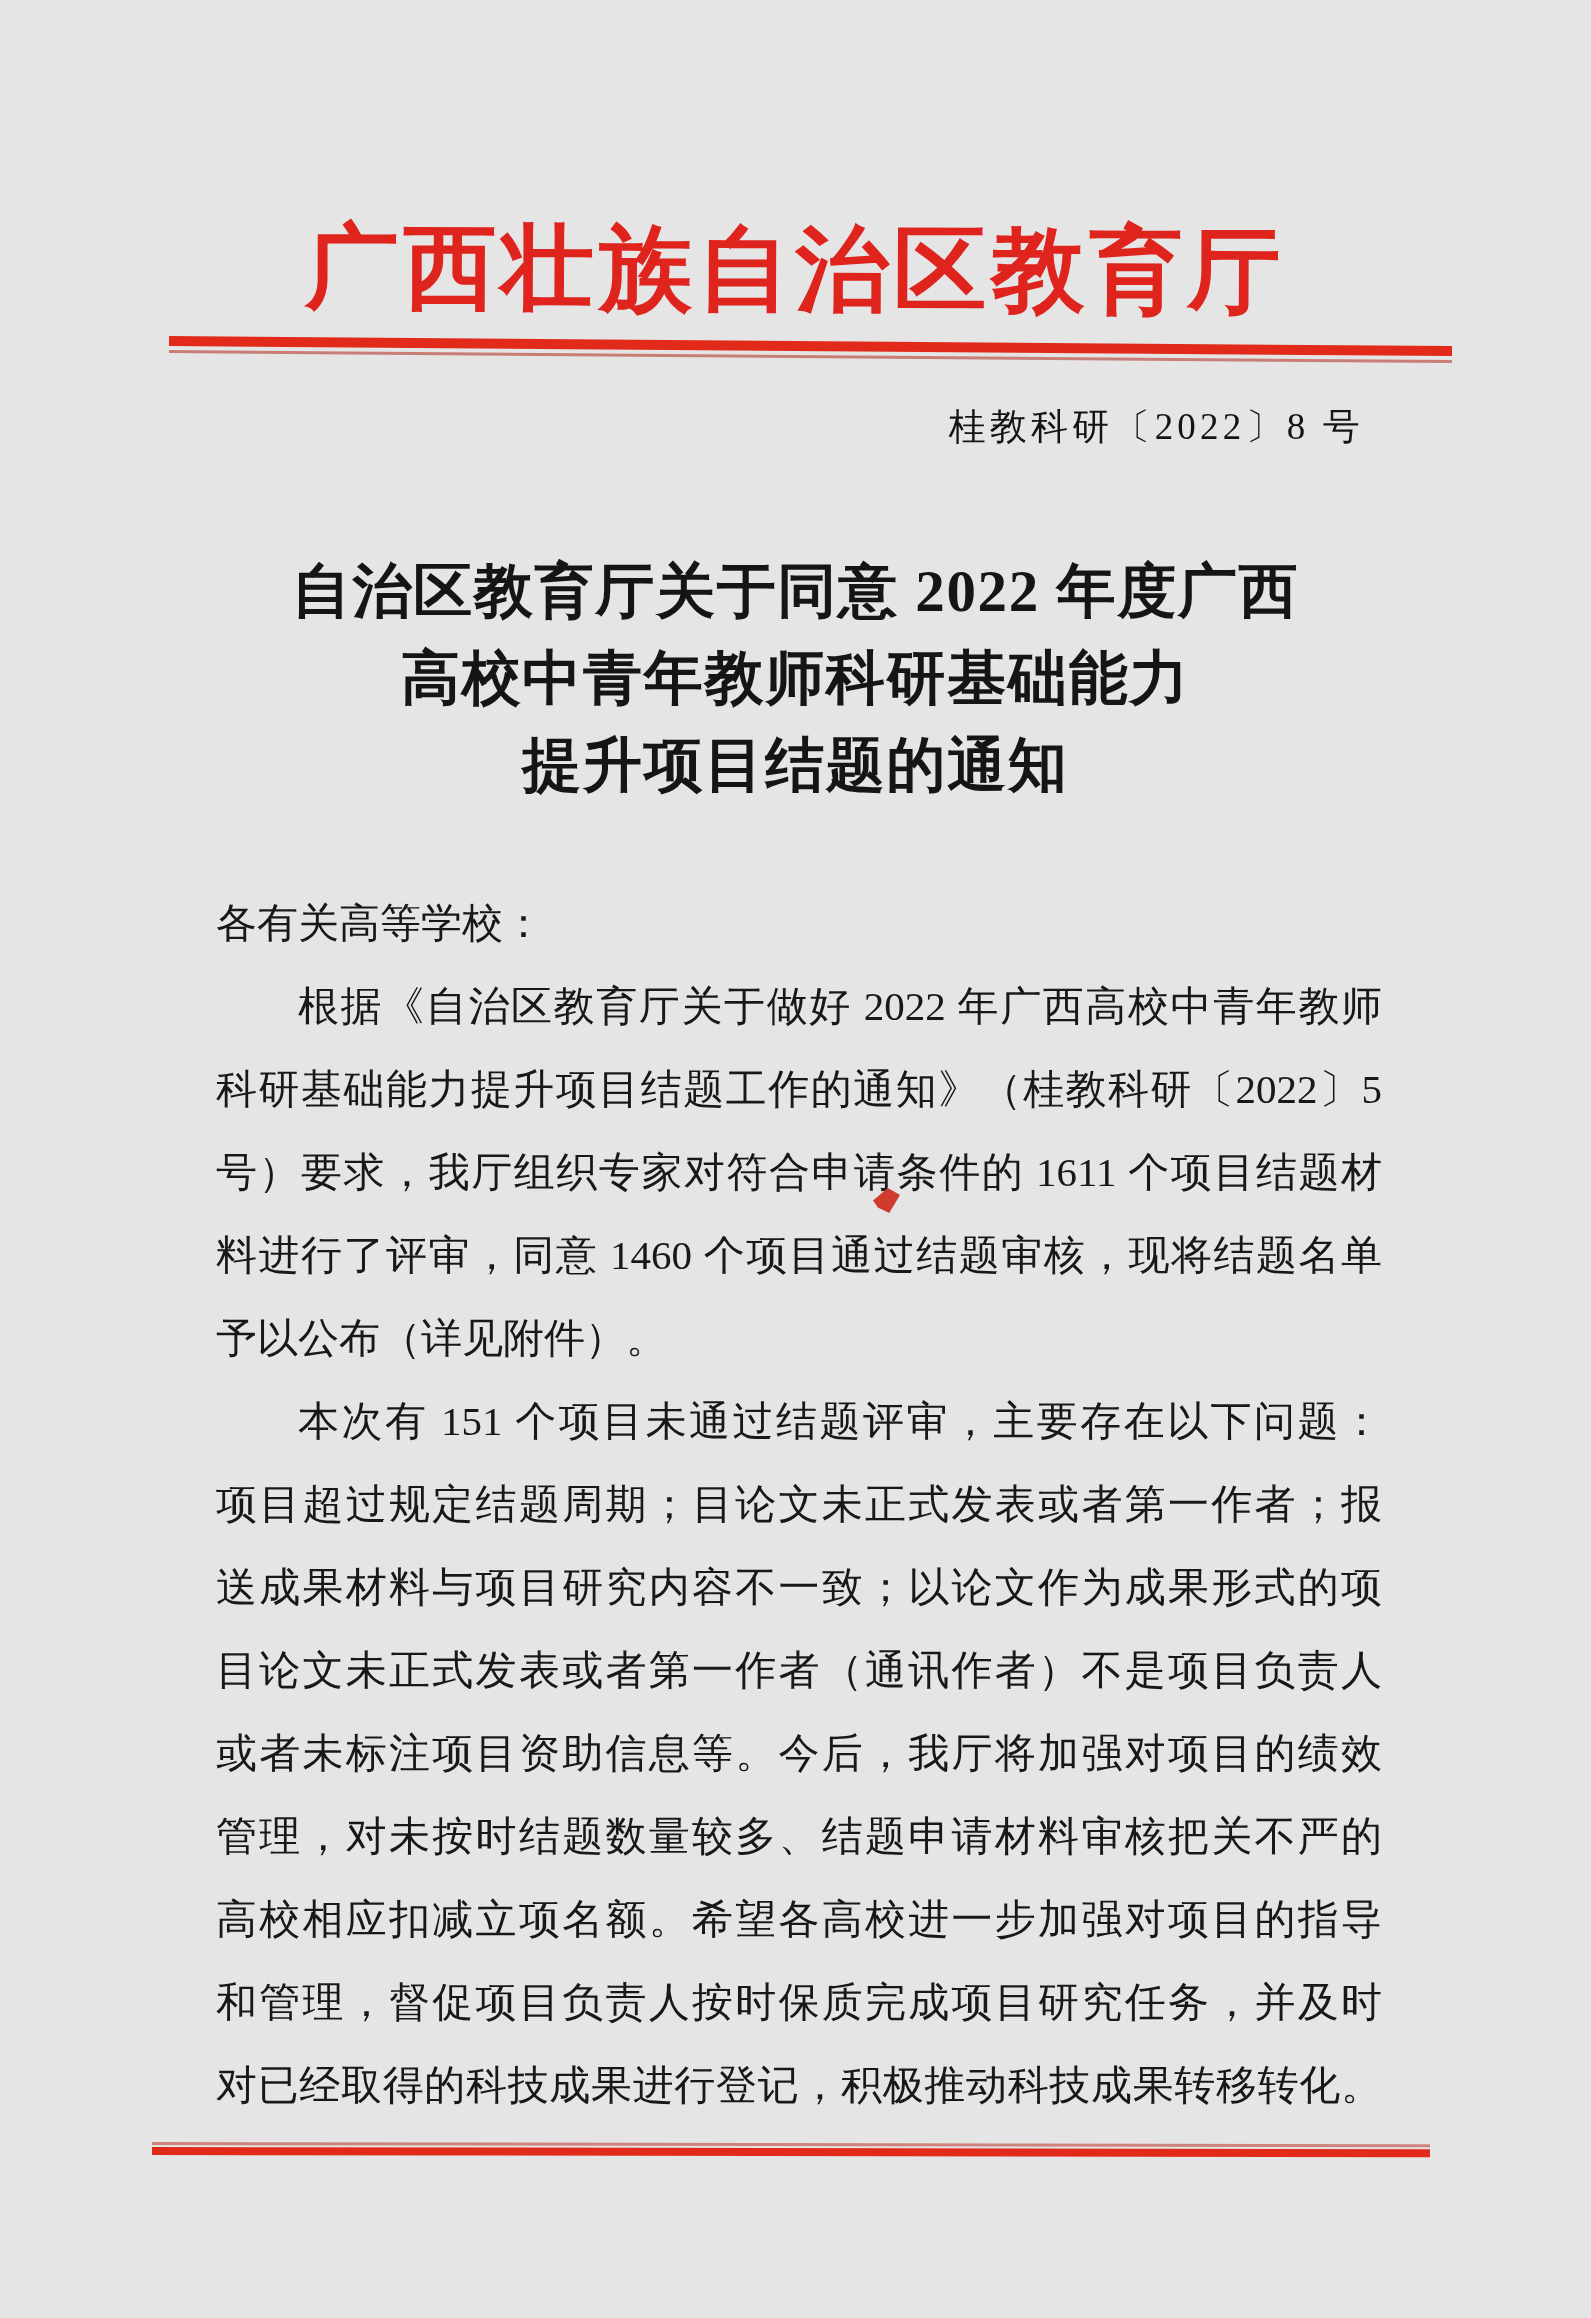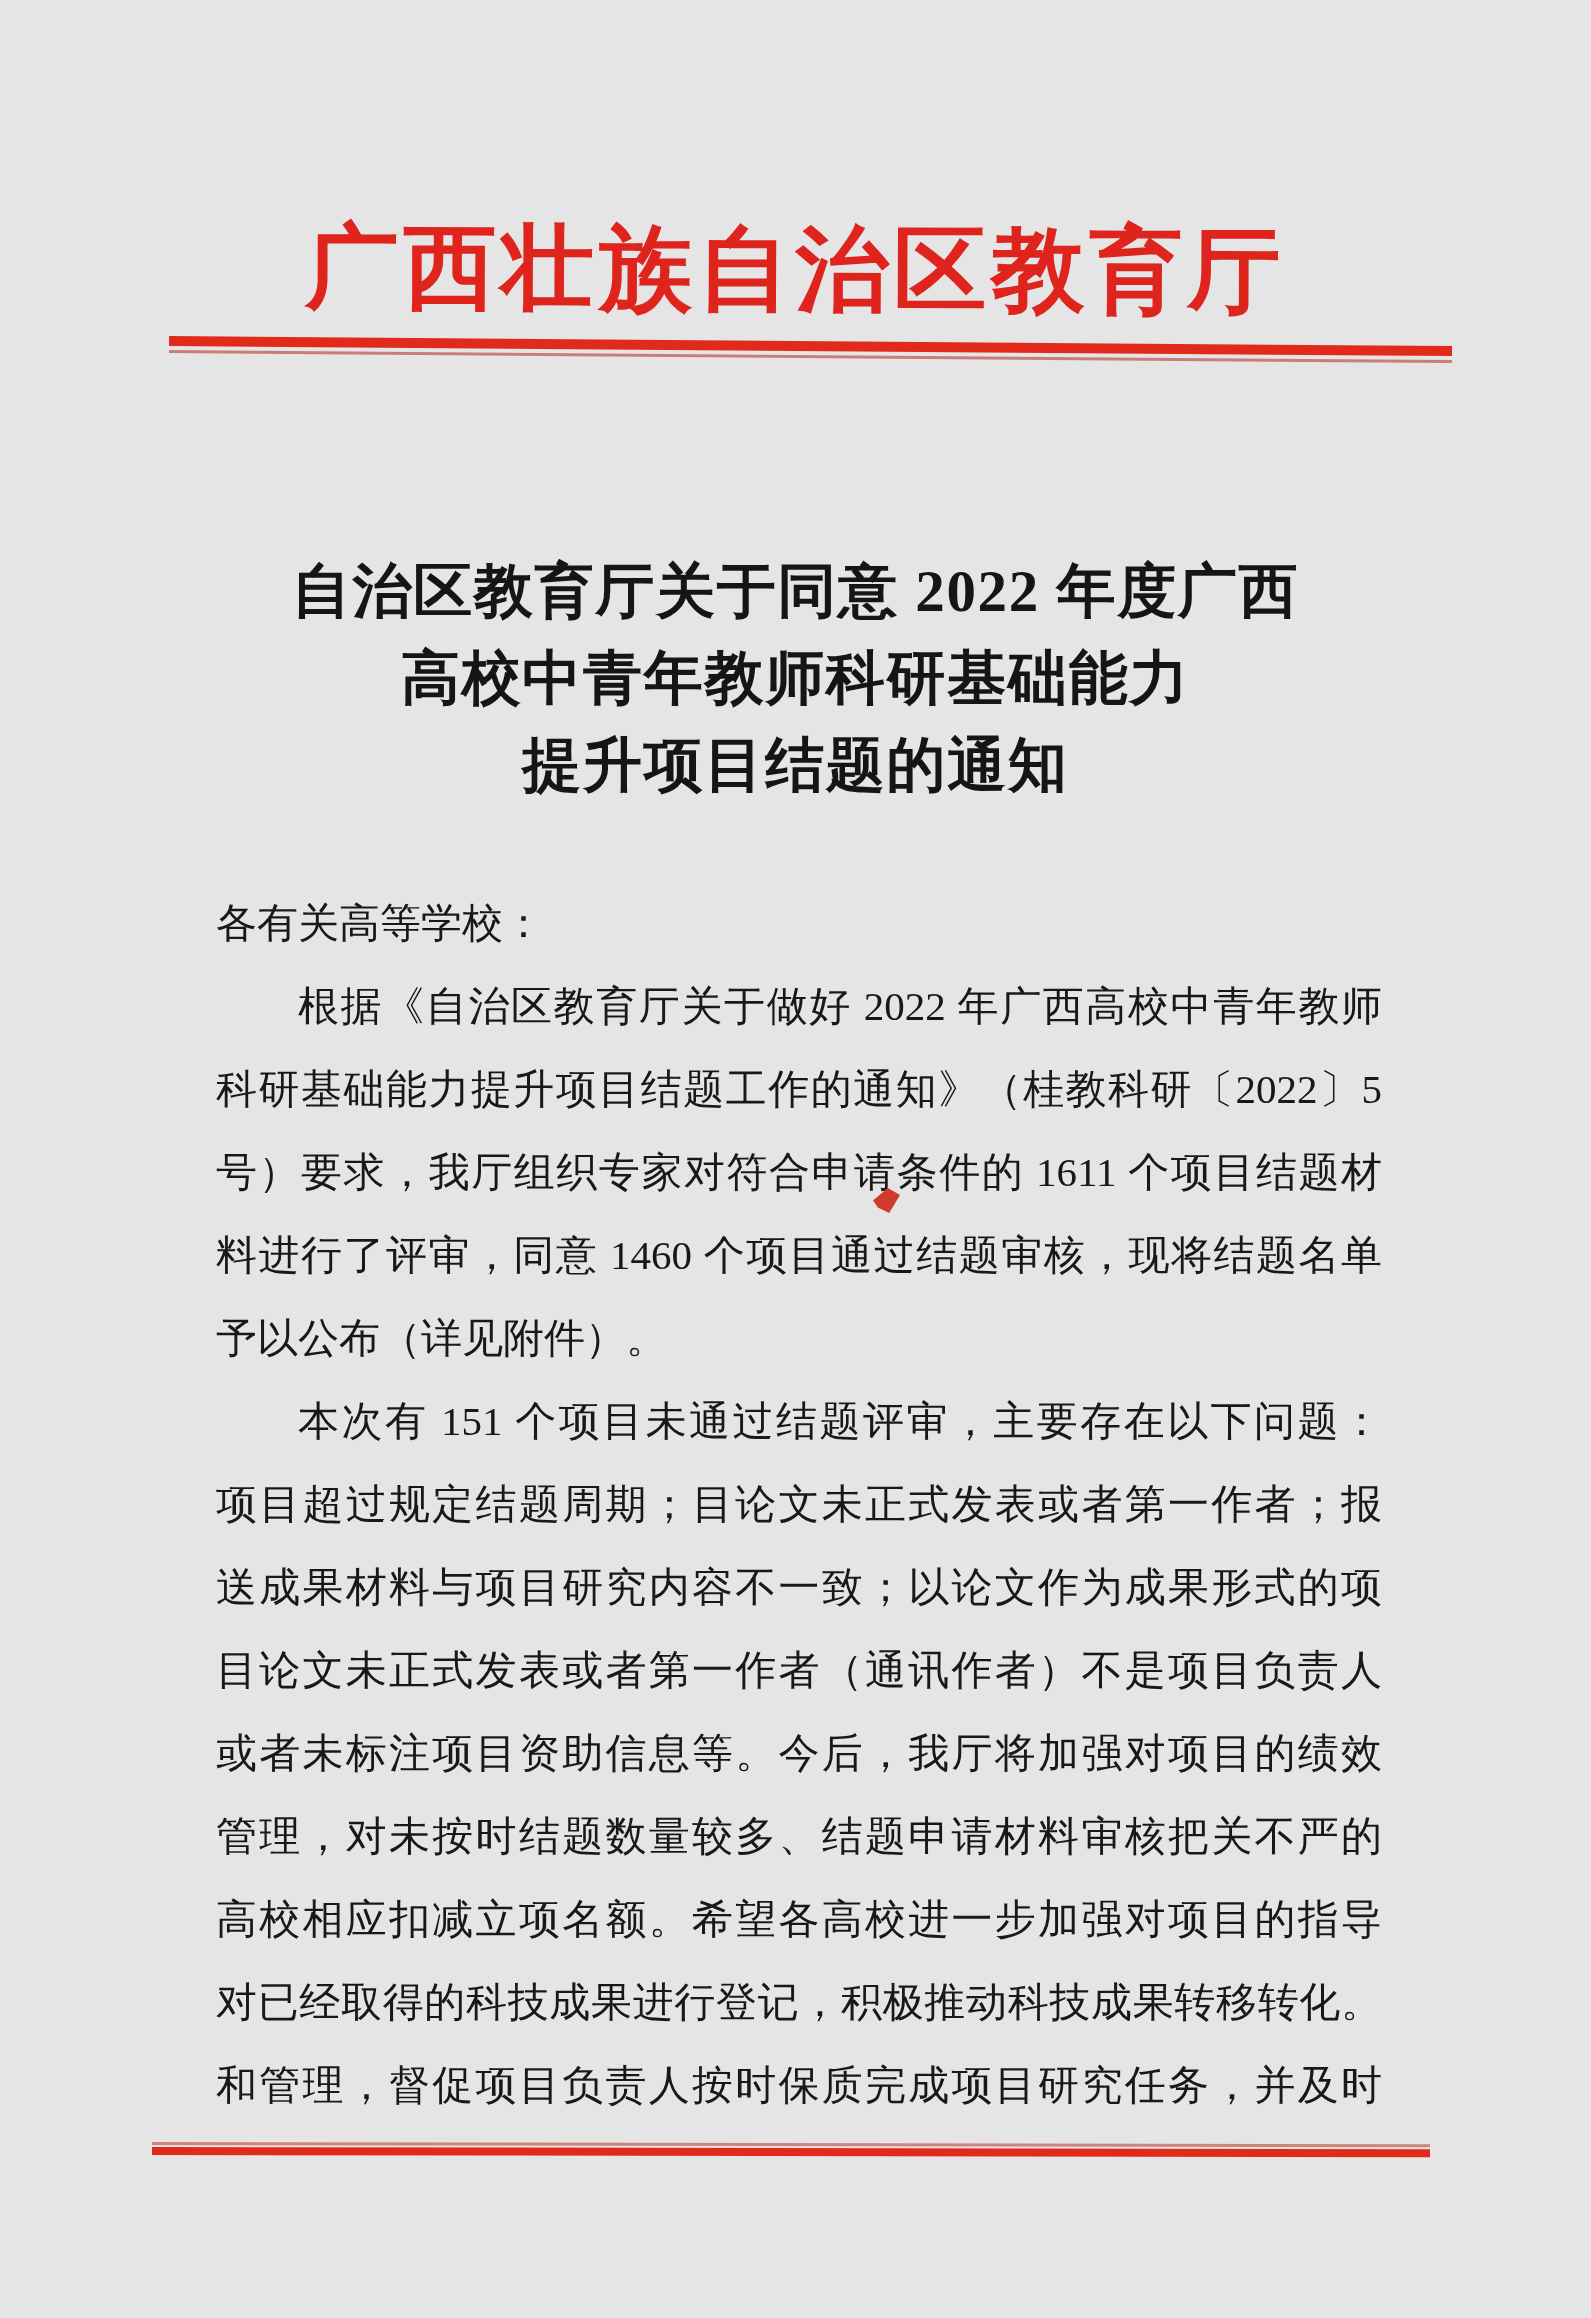--- a/index.html
+++ b/index.html
@@ -108,20 +108,21 @@
 
 <div class="page">
 
   <div class="agency">广西壮族自治区教育厅</div>
 
   <div class="rule-top">
     <div class="bar"></div>
     <div class="thin"></div>
   </div>
 
+  <div class="docnum">桂教科研〔2022〕8 号</div>
 
   <div class="title">
     <div class="tline">自治区教育厅关于同意 2022 年度广西</div>
     <div class="tline">高校中青年教师科研基础能力</div>
     <div class="tline">提升项目结题的通知</div>
   </div>
 
   <div class="bodyblock">
     <div class="bline">各有关高等学校：</div>
     <div class="bline j ind">根据《自治区教育厅关于做好 2022 年广西高校中青年教师</div>
@@ -129,22 +130,22 @@
     <div class="bline j">号）要求，我厅组织专家对符合申请条件的 1611 个项目结题材</div>
     <div class="bline j">料进行了评审，同意 1460 个项目通过结题审核，现将结题名单</div>
     <div class="bline">予以公布（详见附件）。</div>
     <div class="bline j ind">本次有 151 个项目未通过结题评审，主要存在以下问题：</div>
     <div class="bline j">项目超过规定结题周期；目论文未正式发表或者第一作者；报</div>
     <div class="bline j">送成果材料与项目研究内容不一致；以论文作为成果形式的项</div>
     <div class="bline j">目论文未正式发表或者第一作者（通讯作者）不是项目负责人</div>
     <div class="bline j">或者未标注项目资助信息等。今后，我厅将加强对项目的绩效</div>
     <div class="bline j">管理，对未按时结题数量较多、结题申请材料审核把关不严的</div>
     <div class="bline j">高校相应扣减立项名额。希望各高校进一步加强对项目的指导</div>
+    <div class="bline j">和管理，督促项目负责人按时保质完成项目研究任务，并及时</div>
     <div class="bline j">对已经取得的科技成果进行登记，积极推动科技成果转移转化。</div>
-    <div class="bline j">和管理，督促项目负责人按时保质完成项目研究任务，并及时</div>
   </div>
 
   <div class="ink-mark"></div>
 
   <div class="rule-bottom">
     <div class="thin"></div>
     <div class="bar"></div>
   </div>
 
 </div>

